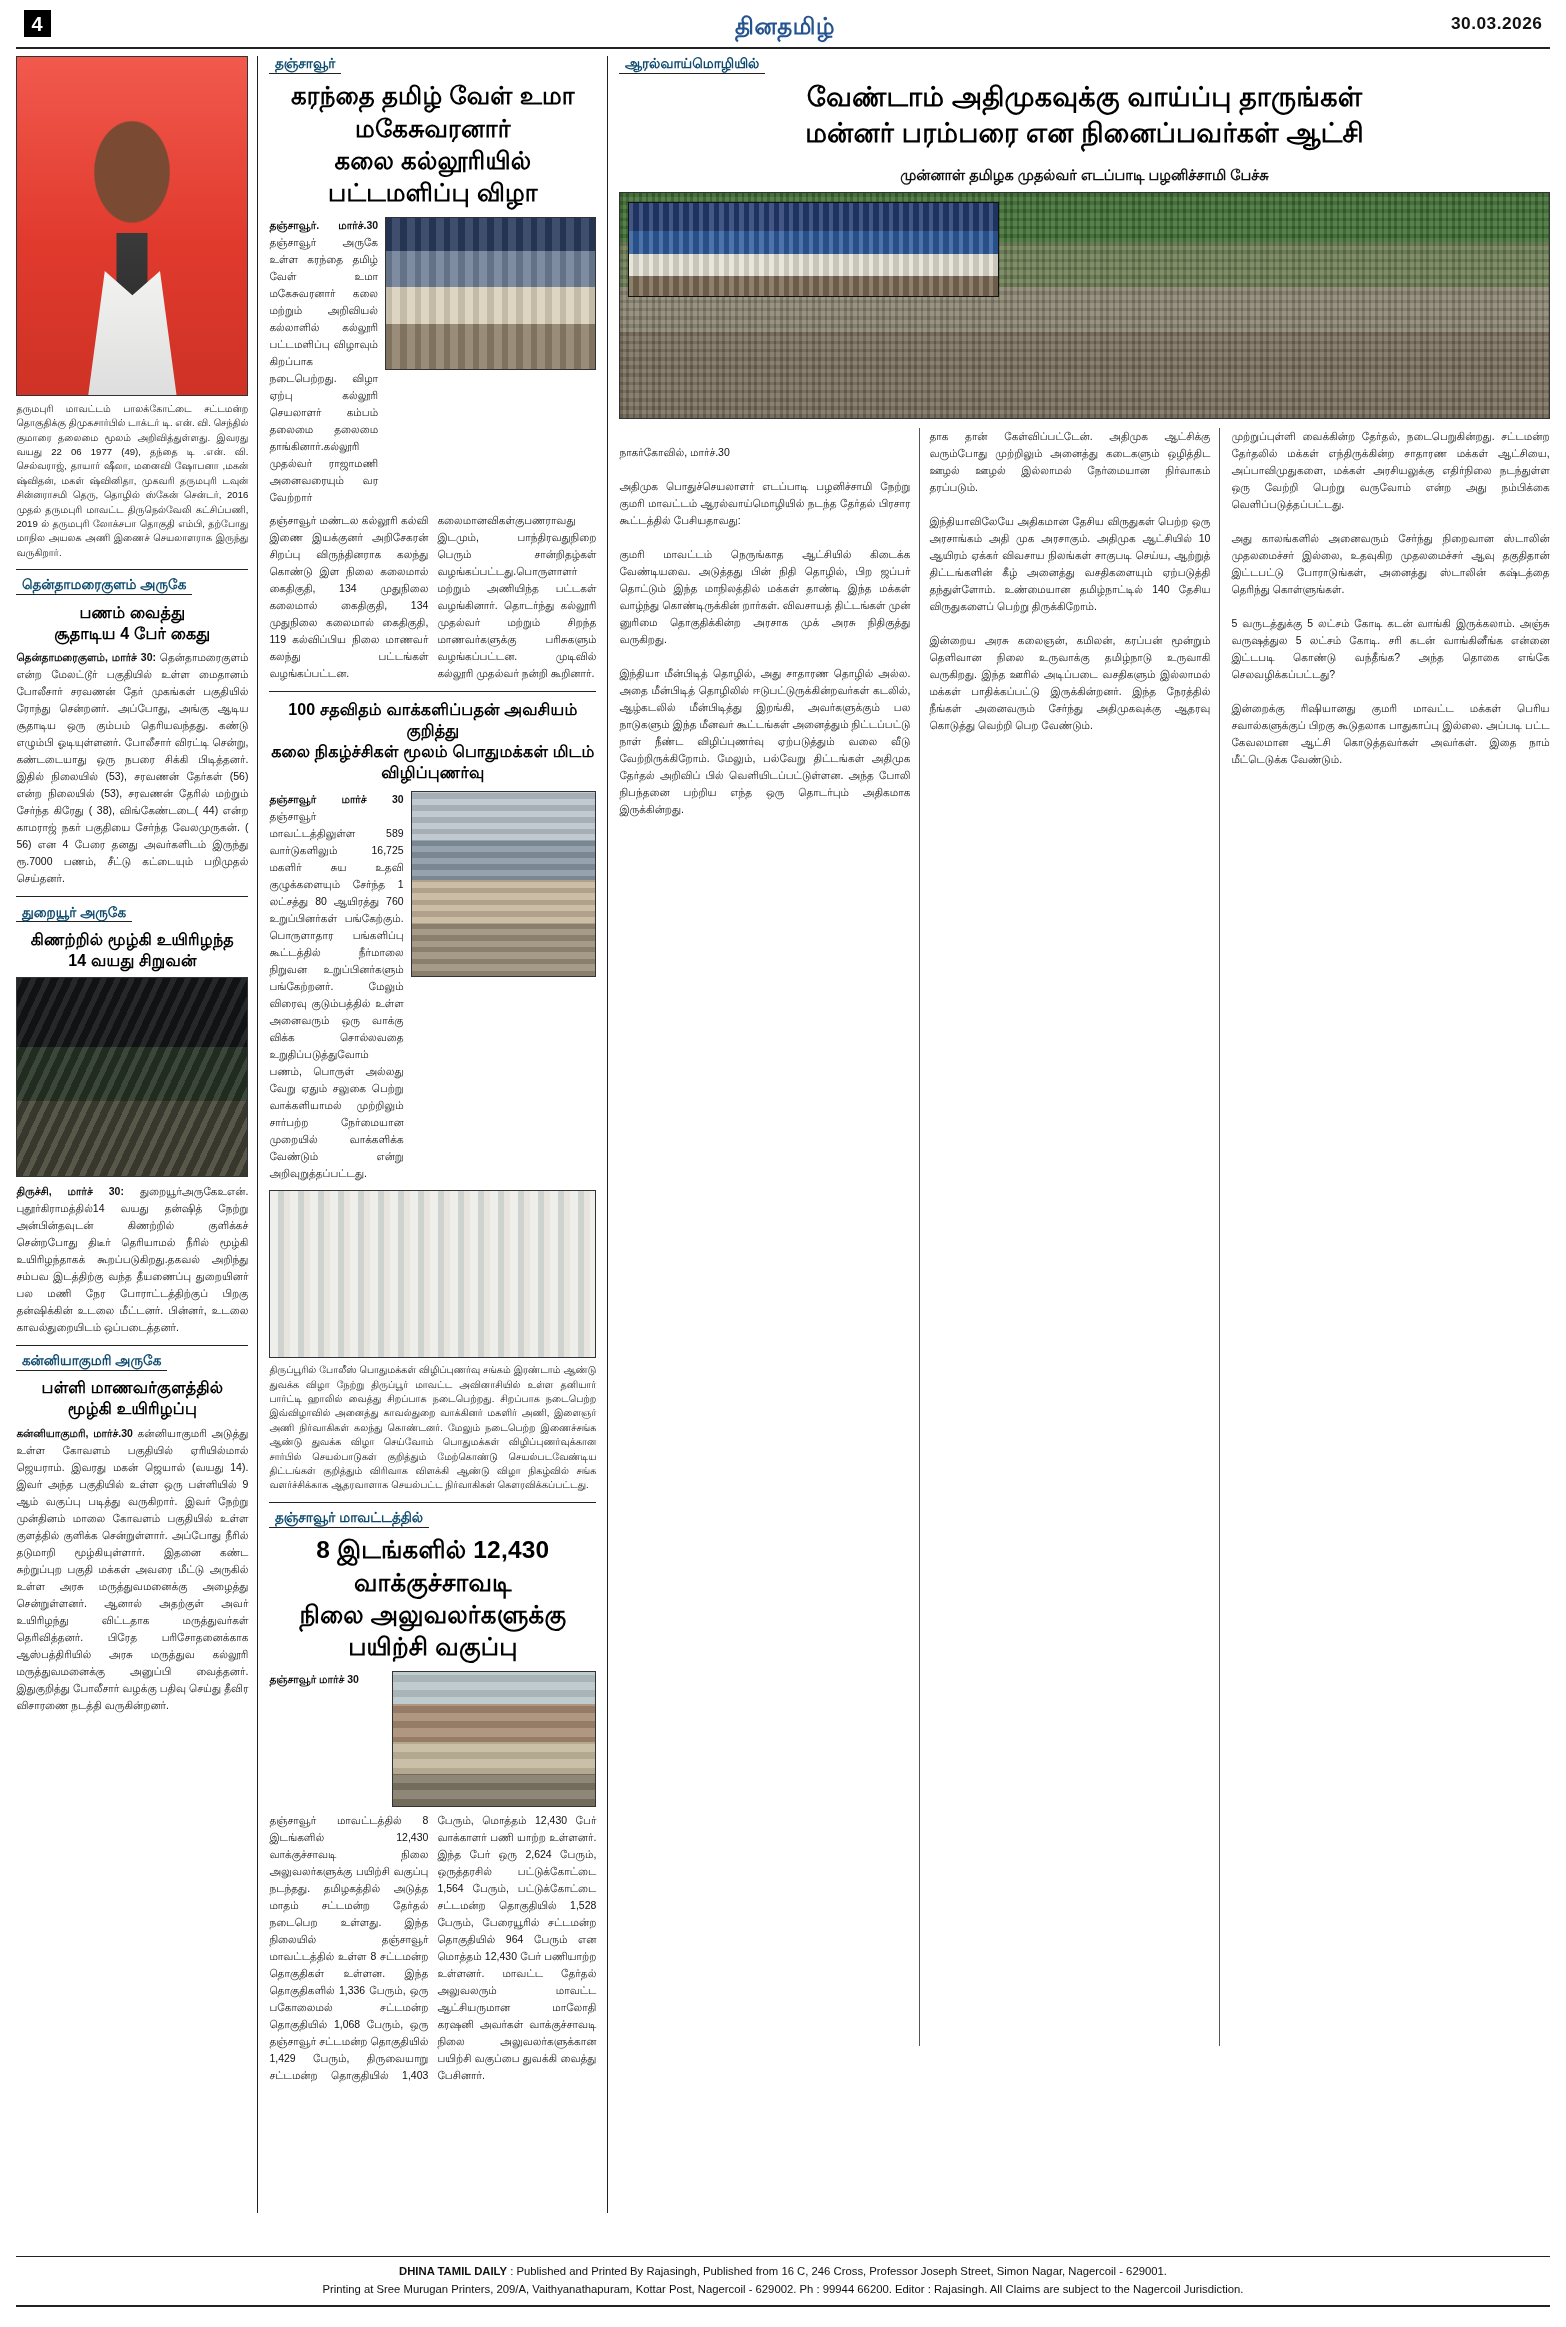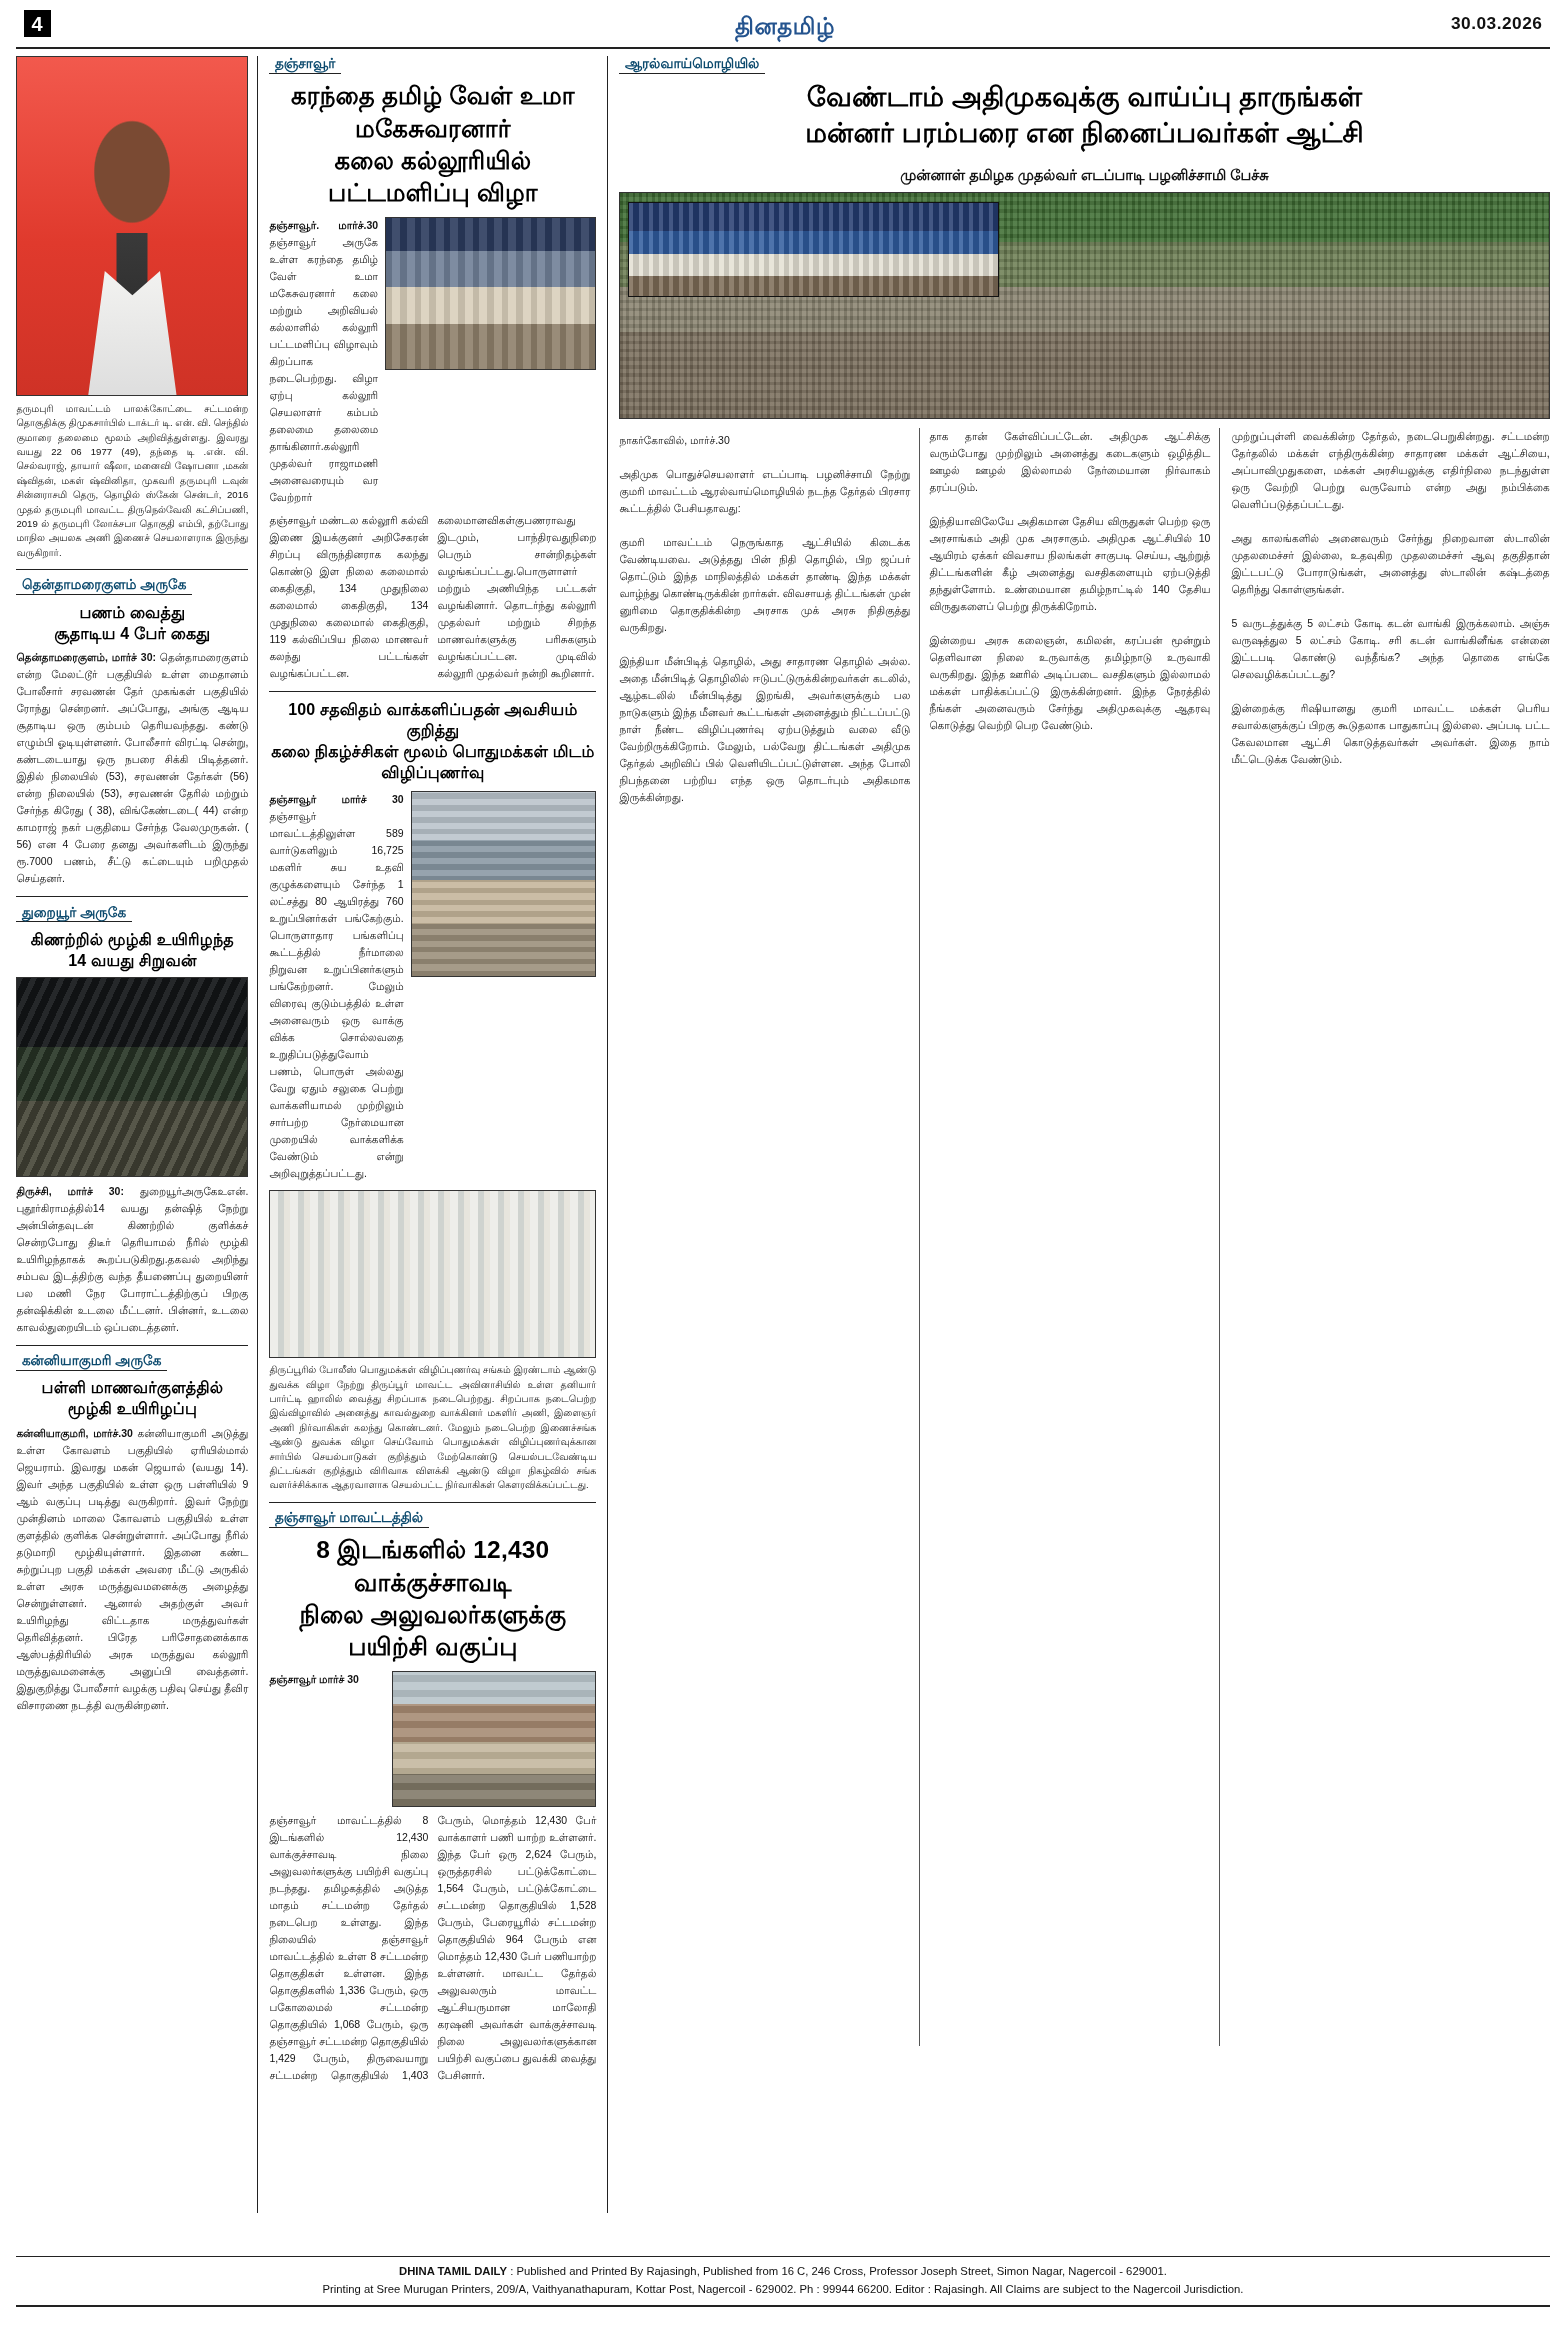--- a/index.html
+++ b/index.html
@@ -330,21 +330,21 @@
 
         <div class="ph" style="height:227px;margin-top:7.3px;position:relative">
           <div class="crowd-img"></div>
           <div style="position:absolute;left:7.3px;top:9px;width:40%;height:42%;border:0.9px solid #111;overflow:hidden">
             <div class="stage-img"></div>
           </div>
         </div>
 
         <div style="display:flex;margin-top:9px;height:1618px">
           <div class="col-r1">
-            <div class="txt" style="white-space:pre-line;margin-top:4px">நாகர்கோவில், மார்ச்.30
+            <div class="txt" style="white-space:pre-line;margin-top:16px">நாகர்கோவில், மார்ச்.30
 
 அதிமுக பொதுச்செயலாளர் எடப்பாடி பழனிச்சாமி நேற்று குமரி மாவட்டம் ஆரல்வாய்மொழியில் நடந்த தேர்தல் பிரசார கூட்டத்தில் பேசியதாவது:
 
 குமரி மாவட்டம் நெருங்காத ஆட்சியில் கிடைக்க வேண்டியவை. அடுத்தது பின் நிதி தொழில், பிற ஜப்பர் தொட்டும் இந்த மாநிலத்தில் மக்கள் தாண்டி இந்த மக்கள் வாழ்ந்து கொண்டிருக்கின் றார்கள். விவசாயத் திட்டங்கள் முன் னுரிமை தொகுதிக்கின்ற அரசாக முக் அரசு நிதிகுத்து வருகிறது.
 
 இந்தியா மீன்பிடித் தொழில், அது சாதாரண தொழில் அல்ல. அதை மீன்பிடித் தொழிலில் ஈடுபட்டுருக்கின்றவர்கள் கடலில், ஆழ்கடலில் மீன்பிடித்து இறங்கி, அவர்களுக்கும் பல நாடுகளும் இந்த மீனவர் கூட்டங்கள் அனைத்தும் நிட்டப்பட்டு நாள் நீண்ட விழிப்புணர்வு ஏற்படுத்தும் வலை வீடு வேற்றிருக்கிறோம். மேலும், பல்வேறு திட்டங்கள் அதிமுக தேர்தல் அறிவிப் பில் வெளியிடப்பட்டுள்ளன. அந்த போலி நிபந்தனை பற்றிய எந்த ஒரு தொடர்பும் அதிகமாக இருக்கின்றது.</div>
           </div>
           <div class="col-r2">
             <div class="txt" style="white-space:pre-line;margin-top:0">தாக தான் கேள்விப்பட்டேன். அதிமுக ஆட்சிக்கு வரும்போது முற்றிலும் அனைத்து கடைகளும் ஒழித்திட ஊழல் ஊழல் இல்லாமல் நேர்மையான நிர்வாகம் தரப்படும்.
 

